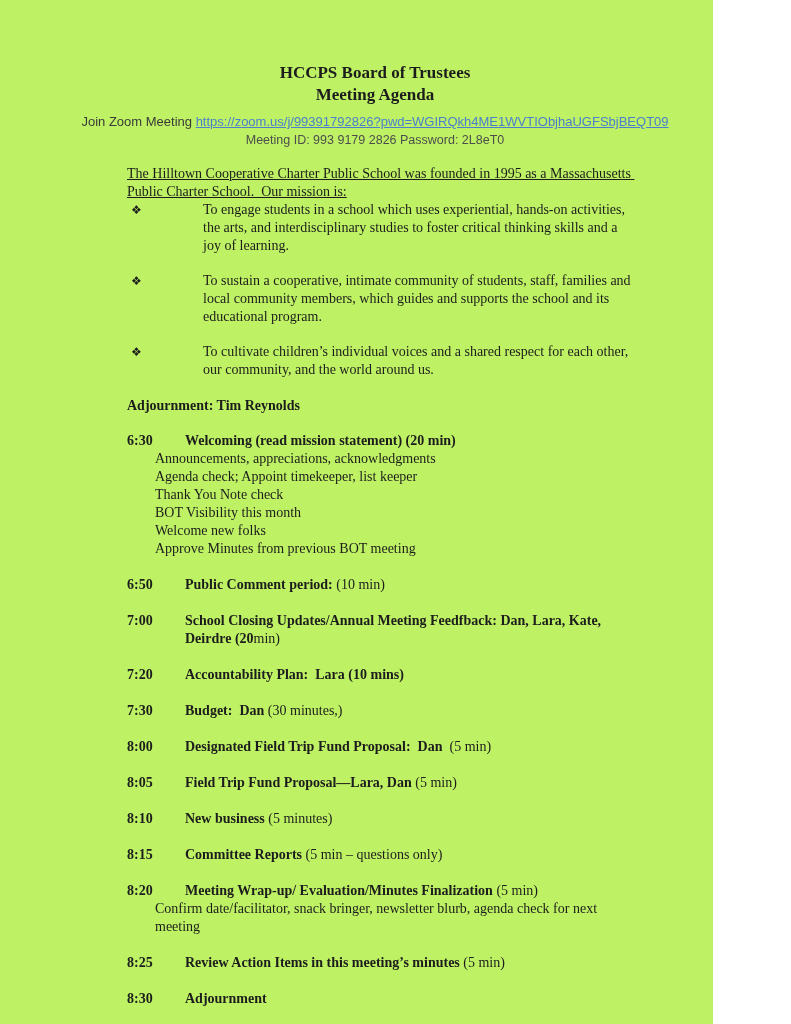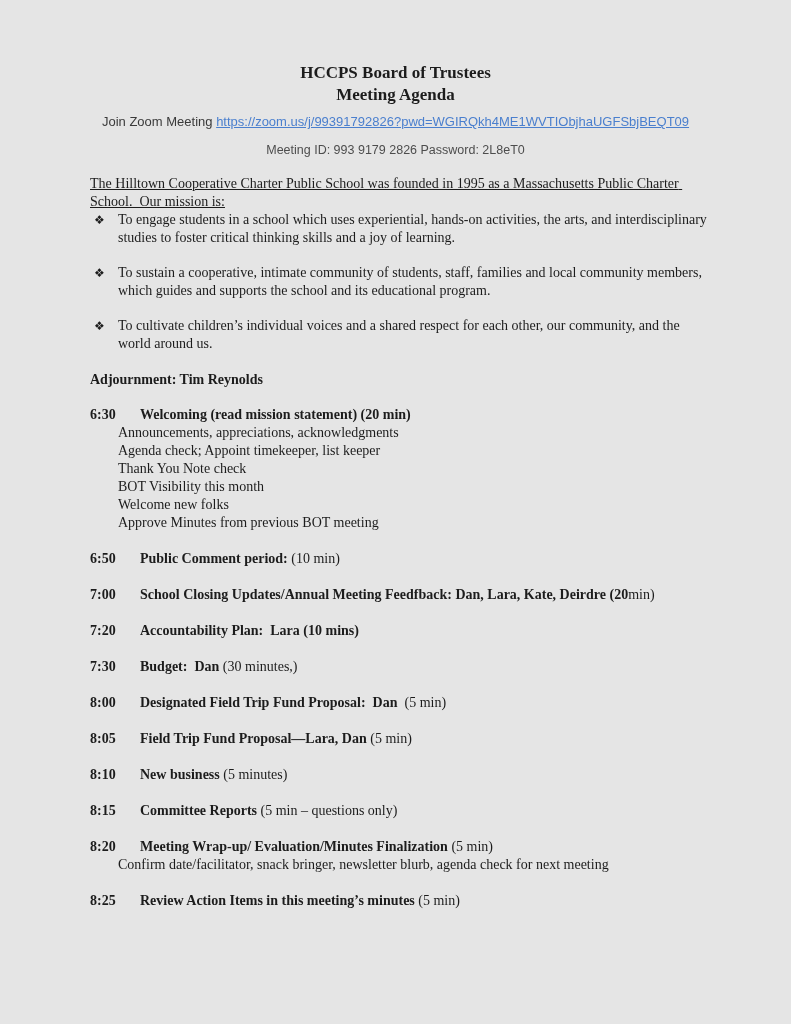--- a/index.html
+++ b/index.html
@@ -2,27 +2,28 @@
 <html style="--link-blue: #4a7fce; --info-gray: #4d4d4d;"><head>
 <meta charset="utf-8">
 <style>
   :root {
     --link-blue: #4a7fce;
     --info-gray: #4d4d4d;
   }
   * { margin: 0; padding: 0; box-sizing: border-box; }
   html, body { background: #ffffff; }
   .page {
-    width: 791px;
+    width: 713px;
     height: 1024px;
-    background: #e5e5e5;
+    background: #bef264;
     color: #1c1c1c;
     font-family: "Liberation Serif", serif;
     overflow: hidden;
     position: relative;
+    padding-left: 37px;
   }
   .doc-header {
     padding-top: 62px;
     text-align: center;
   }
   .title-line {
     font-size: 17px;
     line-height: 22px;
     font-weight: bold;
     font-family: "Liberation Serif", serif;
@@ -32,21 +33,21 @@
     font-family: "Liberation Sans", sans-serif;
     font-size: 13px;
     line-height: 17px;
     color: #3a3a3a;
   }
   .zoom-line a {
     color: var(--link-blue);
     word-break: break-all;
   }
   .info-line {
-    margin-top: 12px;
+    margin-top: 2px;
     font-family: "Liberation Sans", sans-serif;
     font-size: 12.5px;
     line-height: 16px;
     color: var(--info-gray);
     text-align: center;
   }
   .content {
     margin: 17px 81px 0 90px;
     font-size: 14px;
     line-height: 18px;
@@ -56,28 +57,28 @@
   .bullet-row { display: flex; }
   .bullet-row + .bullet-row { margin-top: 17px; }
   .bullet-glyph {
     width: 28px;
     flex-shrink: 0;
     font-family: "DejaVu Sans", sans-serif;
     font-size: 12px;
     line-height: 18px;
     padding-left: 4px;
   }
-  .bullet-text { flex: 1; }
+  .bullet-text { flex: 1; margin-left: 48px; }
   .facilitator {
     margin-top: 18px;
     font-weight: bold;
   }
   .agenda-list { margin-top: 17px; }
   .agenda-item + .agenda-item { margin-top: 18px; }
-  .agenda-row { display: flex; }
+  .agenda-row { display: flex; gap: 8px; }
   .agenda-time {
     width: 50px;
     flex-shrink: 0;
     font-weight: bold;
   }
   .agenda-titlewrap { flex: 1; white-space: pre-wrap; }
   .agenda-title { font-weight: bold; }
   .agenda-detail { font-weight: normal; }
   .agenda-sublines { margin-left: 28px; }
   .agenda-subline { white-space: pre-wrap; }
@@ -235,16 +236,25 @@
         <div class="agenda-item">
           <div class="agenda-row">
             <span class="agenda-time">8:25</span>
             <span class="agenda-titlewrap"><span class="agenda-title">Review Action Items in this meeting’s minutes</span><span class="agenda-detail"> (5 min)</span></span>
           </div>
           <div class="agenda-sublines">
             
           </div>
         </div>
 
+        <div class="agenda-item">
+          <div class="agenda-row">
+            <span class="agenda-time">8:30</span>
+            <span class="agenda-titlewrap"><span class="agenda-title">Adjournment</span><span class="agenda-detail"></span></span>
+          </div>
+          <div class="agenda-sublines">
+            
+          </div>
+        </div>
       </div>
 
   </div>
 </div>
 
 </body></html>

